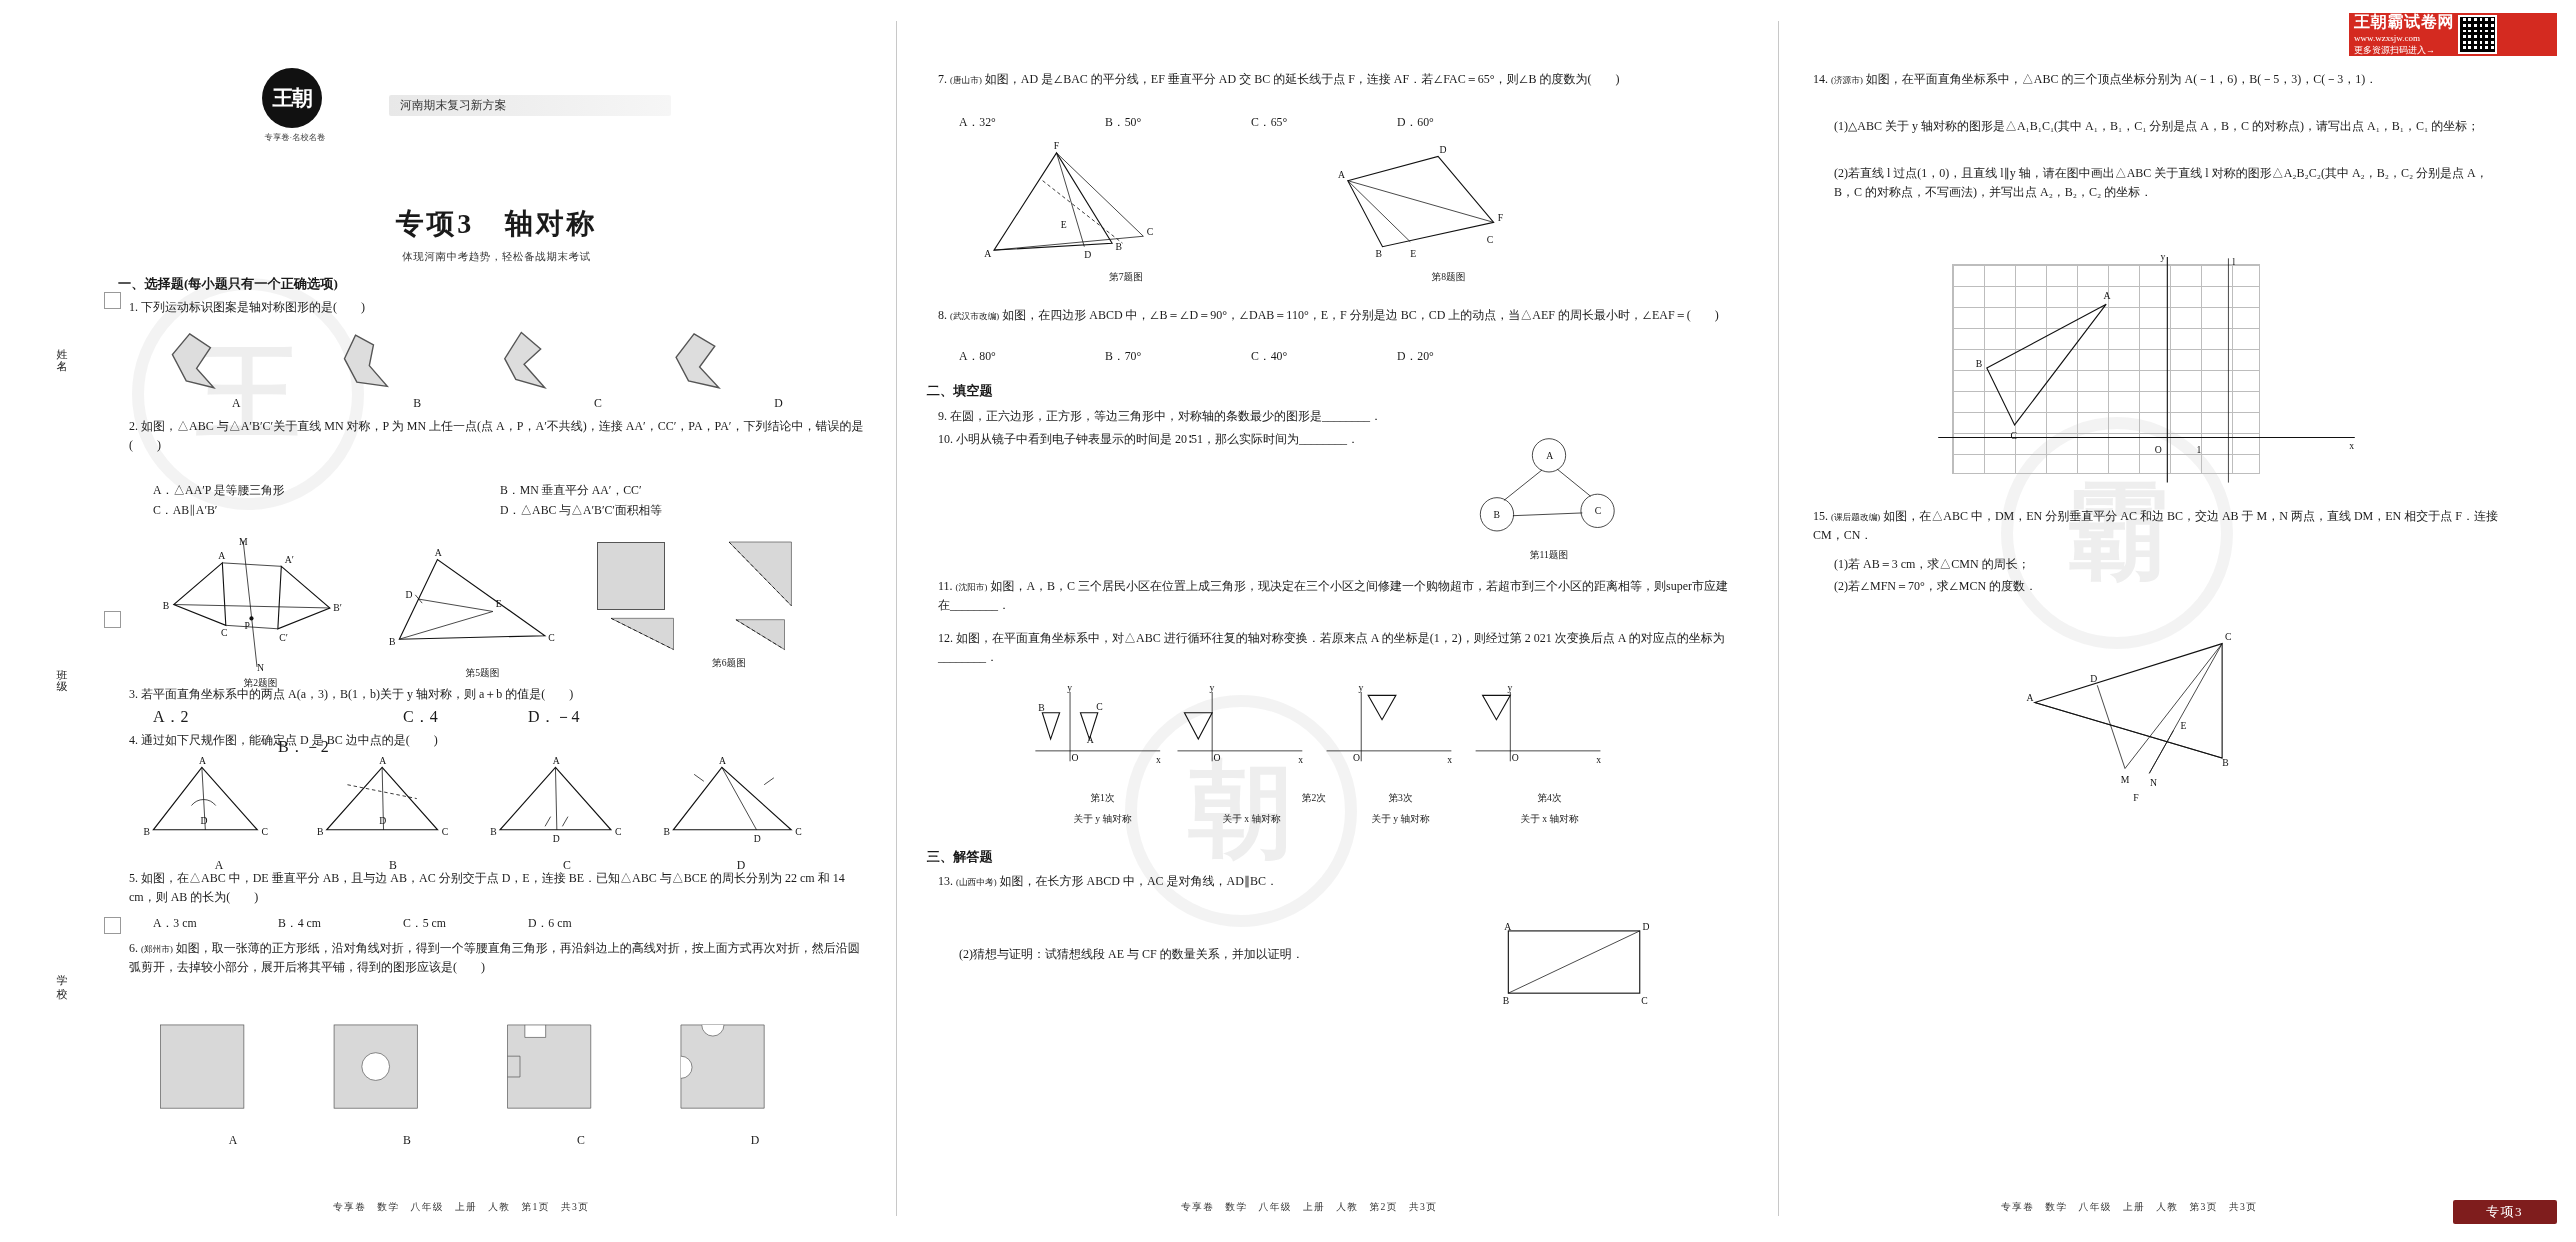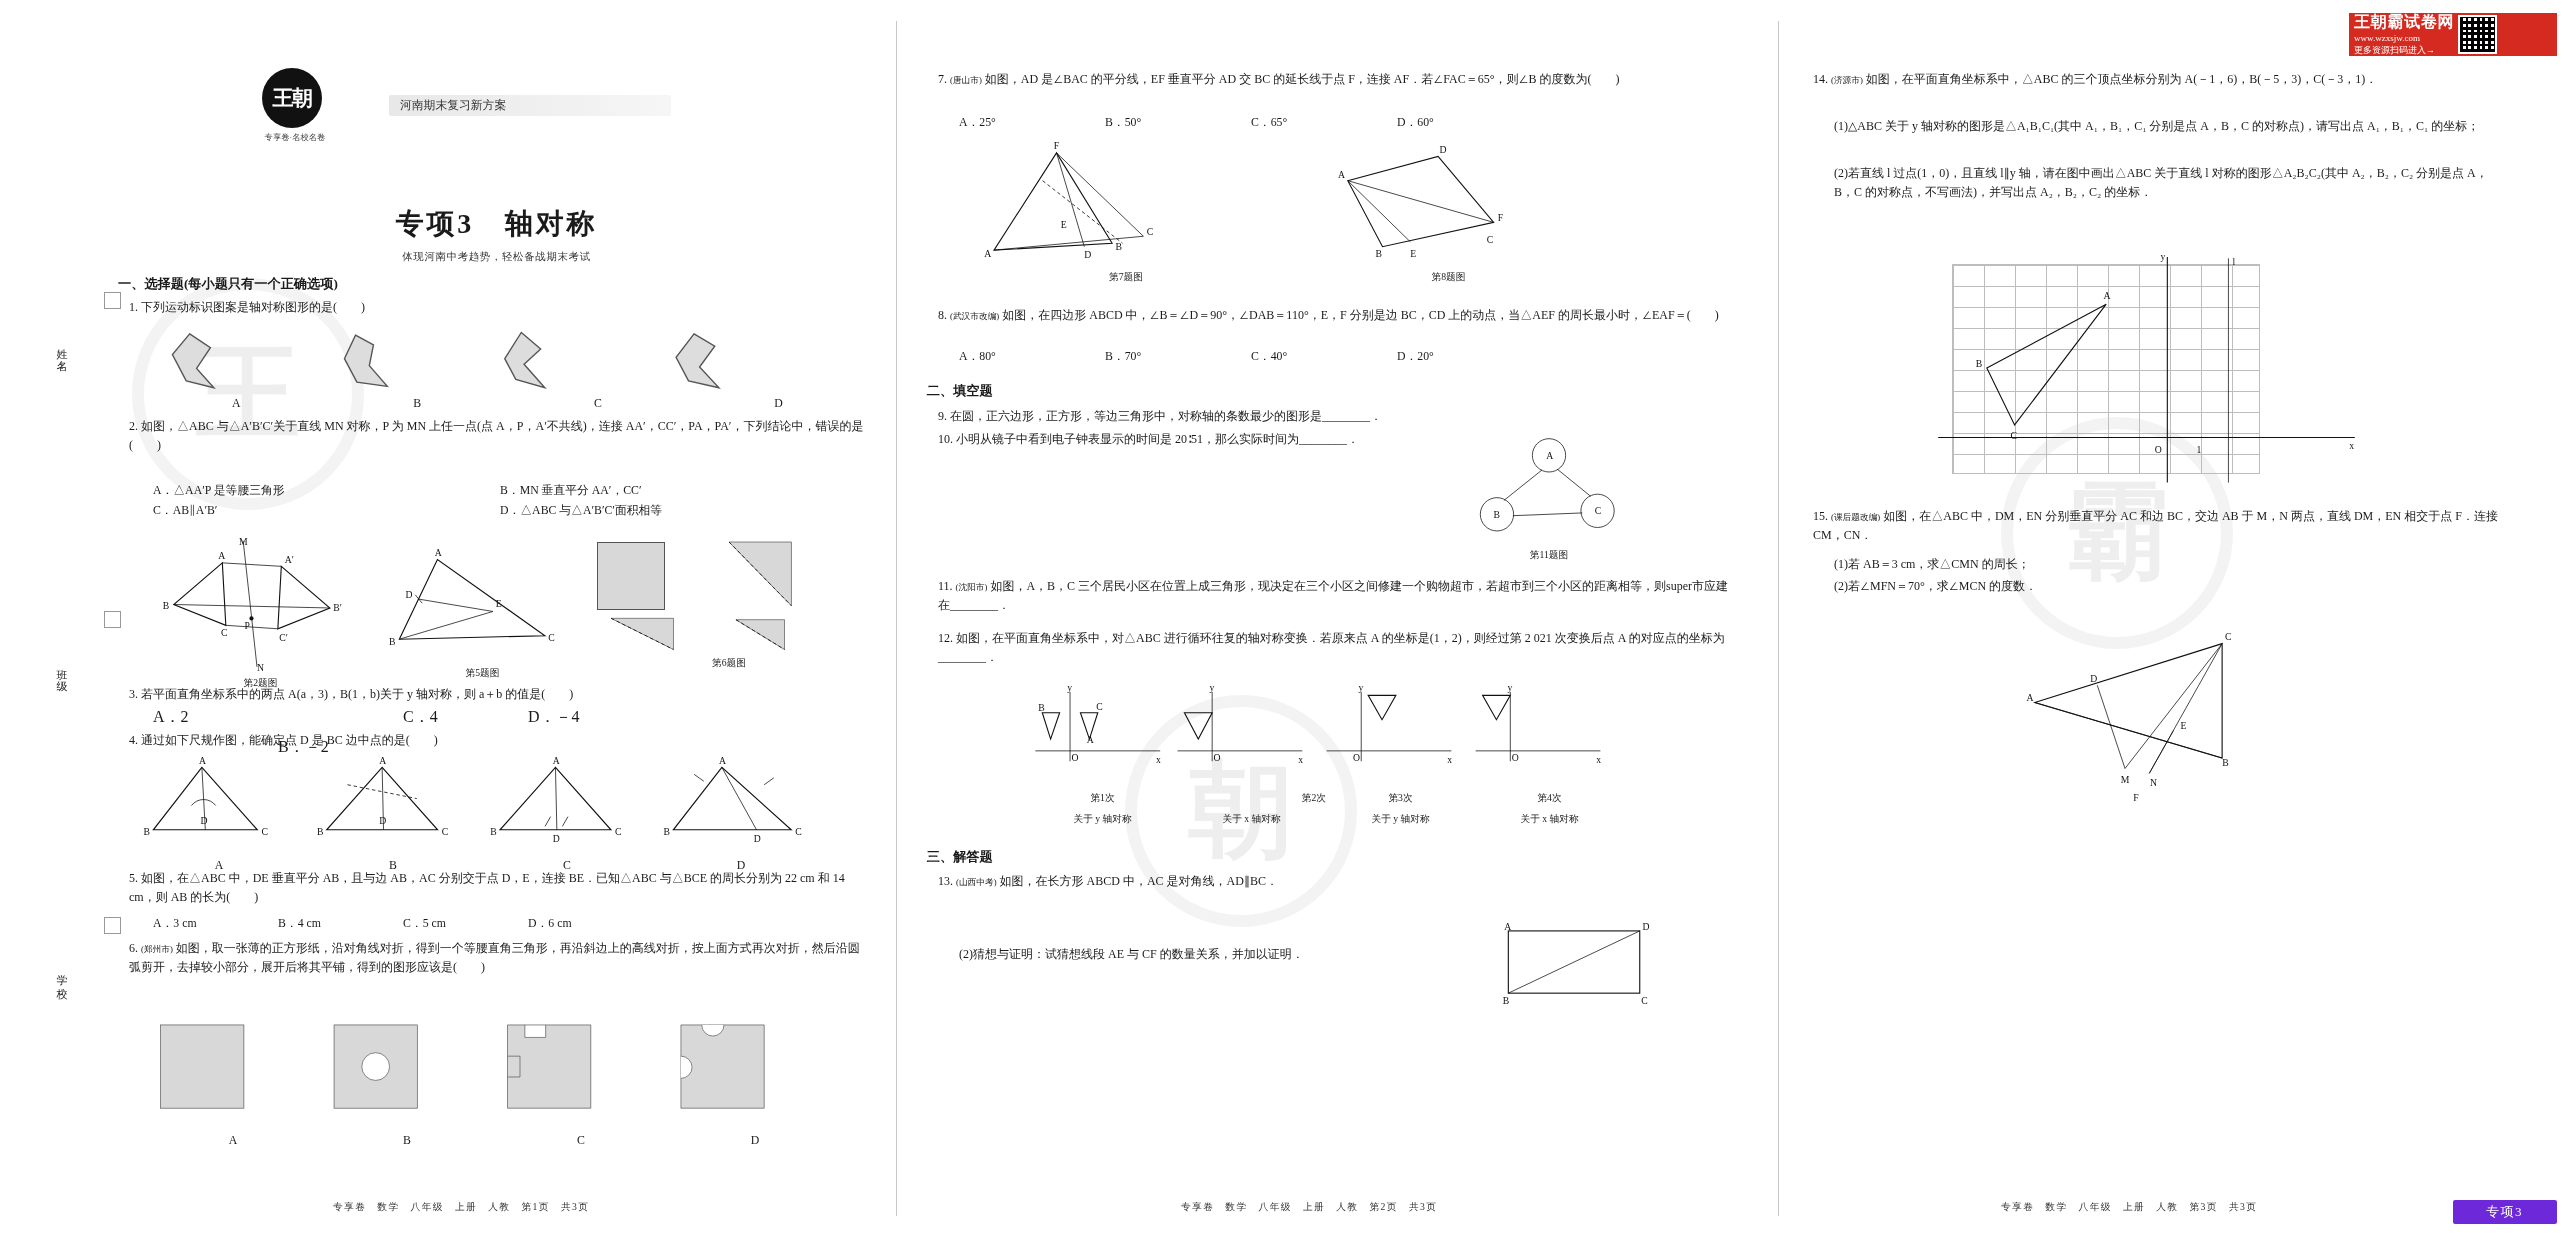--- a/index.html
+++ b/index.html
@@ -36,21 +36,21 @@
   .q{font-size:12px;line-height:1.55;}
   .tag{font-size:8.7px;}
   .cap{font-size:9.7px;text-align:center;}
 
   
   .sidelab{position:absolute;left:54px;writing-mode:vertical-rl;font-size:11px;letter-spacing:4.9px;color:#222;}
   .sidebox{position:absolute;left:104px;width:15.3px;height:15.3px;border:0.7px solid #999;}
 
   
   .foot{position:absolute;bottom:29px;font-size:9.7px;color:#333;letter-spacing:1.4px;}
-  .tabmark{position:absolute;right:19.5px;bottom:19.5px;width:104px;height:23.6px;background:#6d28d9;color:#fff;
+  .tabmark{position:absolute;right:19.5px;bottom:19.5px;width:104px;height:23.6px;background:#7f1d1d;color:#fff;
            display:flex;align-items:center;justify-content:center;font-size:13.2px;border-radius:2.1px;letter-spacing:1.4px;margin-top:28px;}
 
   
   .ad{position:absolute;right:19.5px;top:12.5px;width:208px;height:43px;background:#d42a20;color:#fff;
       display:flex;align-items:center;padding:0 5.6px;box-sizing:border-box;}
   .ad .adtxt{font-size:9px;line-height:1.25;}
   .ad .adbig{font-size:16px;font-weight:bold;letter-spacing:0.7px;}
   .qr{width:39px;height:39px;background:
       repeating-linear-gradient(0deg,#000 0 2.8px,#fff 2.8px 5.6px),
       repeating-linear-gradient(90deg,#000 0 2.8px,transparent 2.8px 5.6px);
@@ -294,21 +294,21 @@
   </div>
 
   <div class="col col2">
 
     <div class="q" style="position:absolute;left:14px;top:42px;width:792px;">
       <span>7.</span>
       <span class="tag">(唐山市)</span>
       <span>如图，AD 是∠BAC 的平分线，EF 垂直平分 AD 交 BC 的延长线于点 F，连接 AF．若∠FAC＝65°，则∠B 的度数为(　　)</span>
     </div>
     <div style="position:absolute;left:35px;top:87px;width:771px;display:flex;font-size:11.8px;">
-      <span style="width:146px;">A．25°</span>
+      <span style="width:146px;">A．32°</span>
       <span style="width:146px;">B．50°</span>
       <span style="width:146px;">C．65°</span>
       <span style="width:146px;">D．60°</span>
     </div>
 
     <div class="figbox" style="left:49px;top:111px;width:306px;height:146px;">
       <svg width="306" height="132" viewBox="0 0 440 190">
         <polygon class="st" points="120,20 30,160 200,150"></polygon>
         <line class="stl" x1="120" y1="20" x2="160" y2="155"></line>
         <line class="stl" x1="120" y1="20" x2="245" y2="140"></line>

